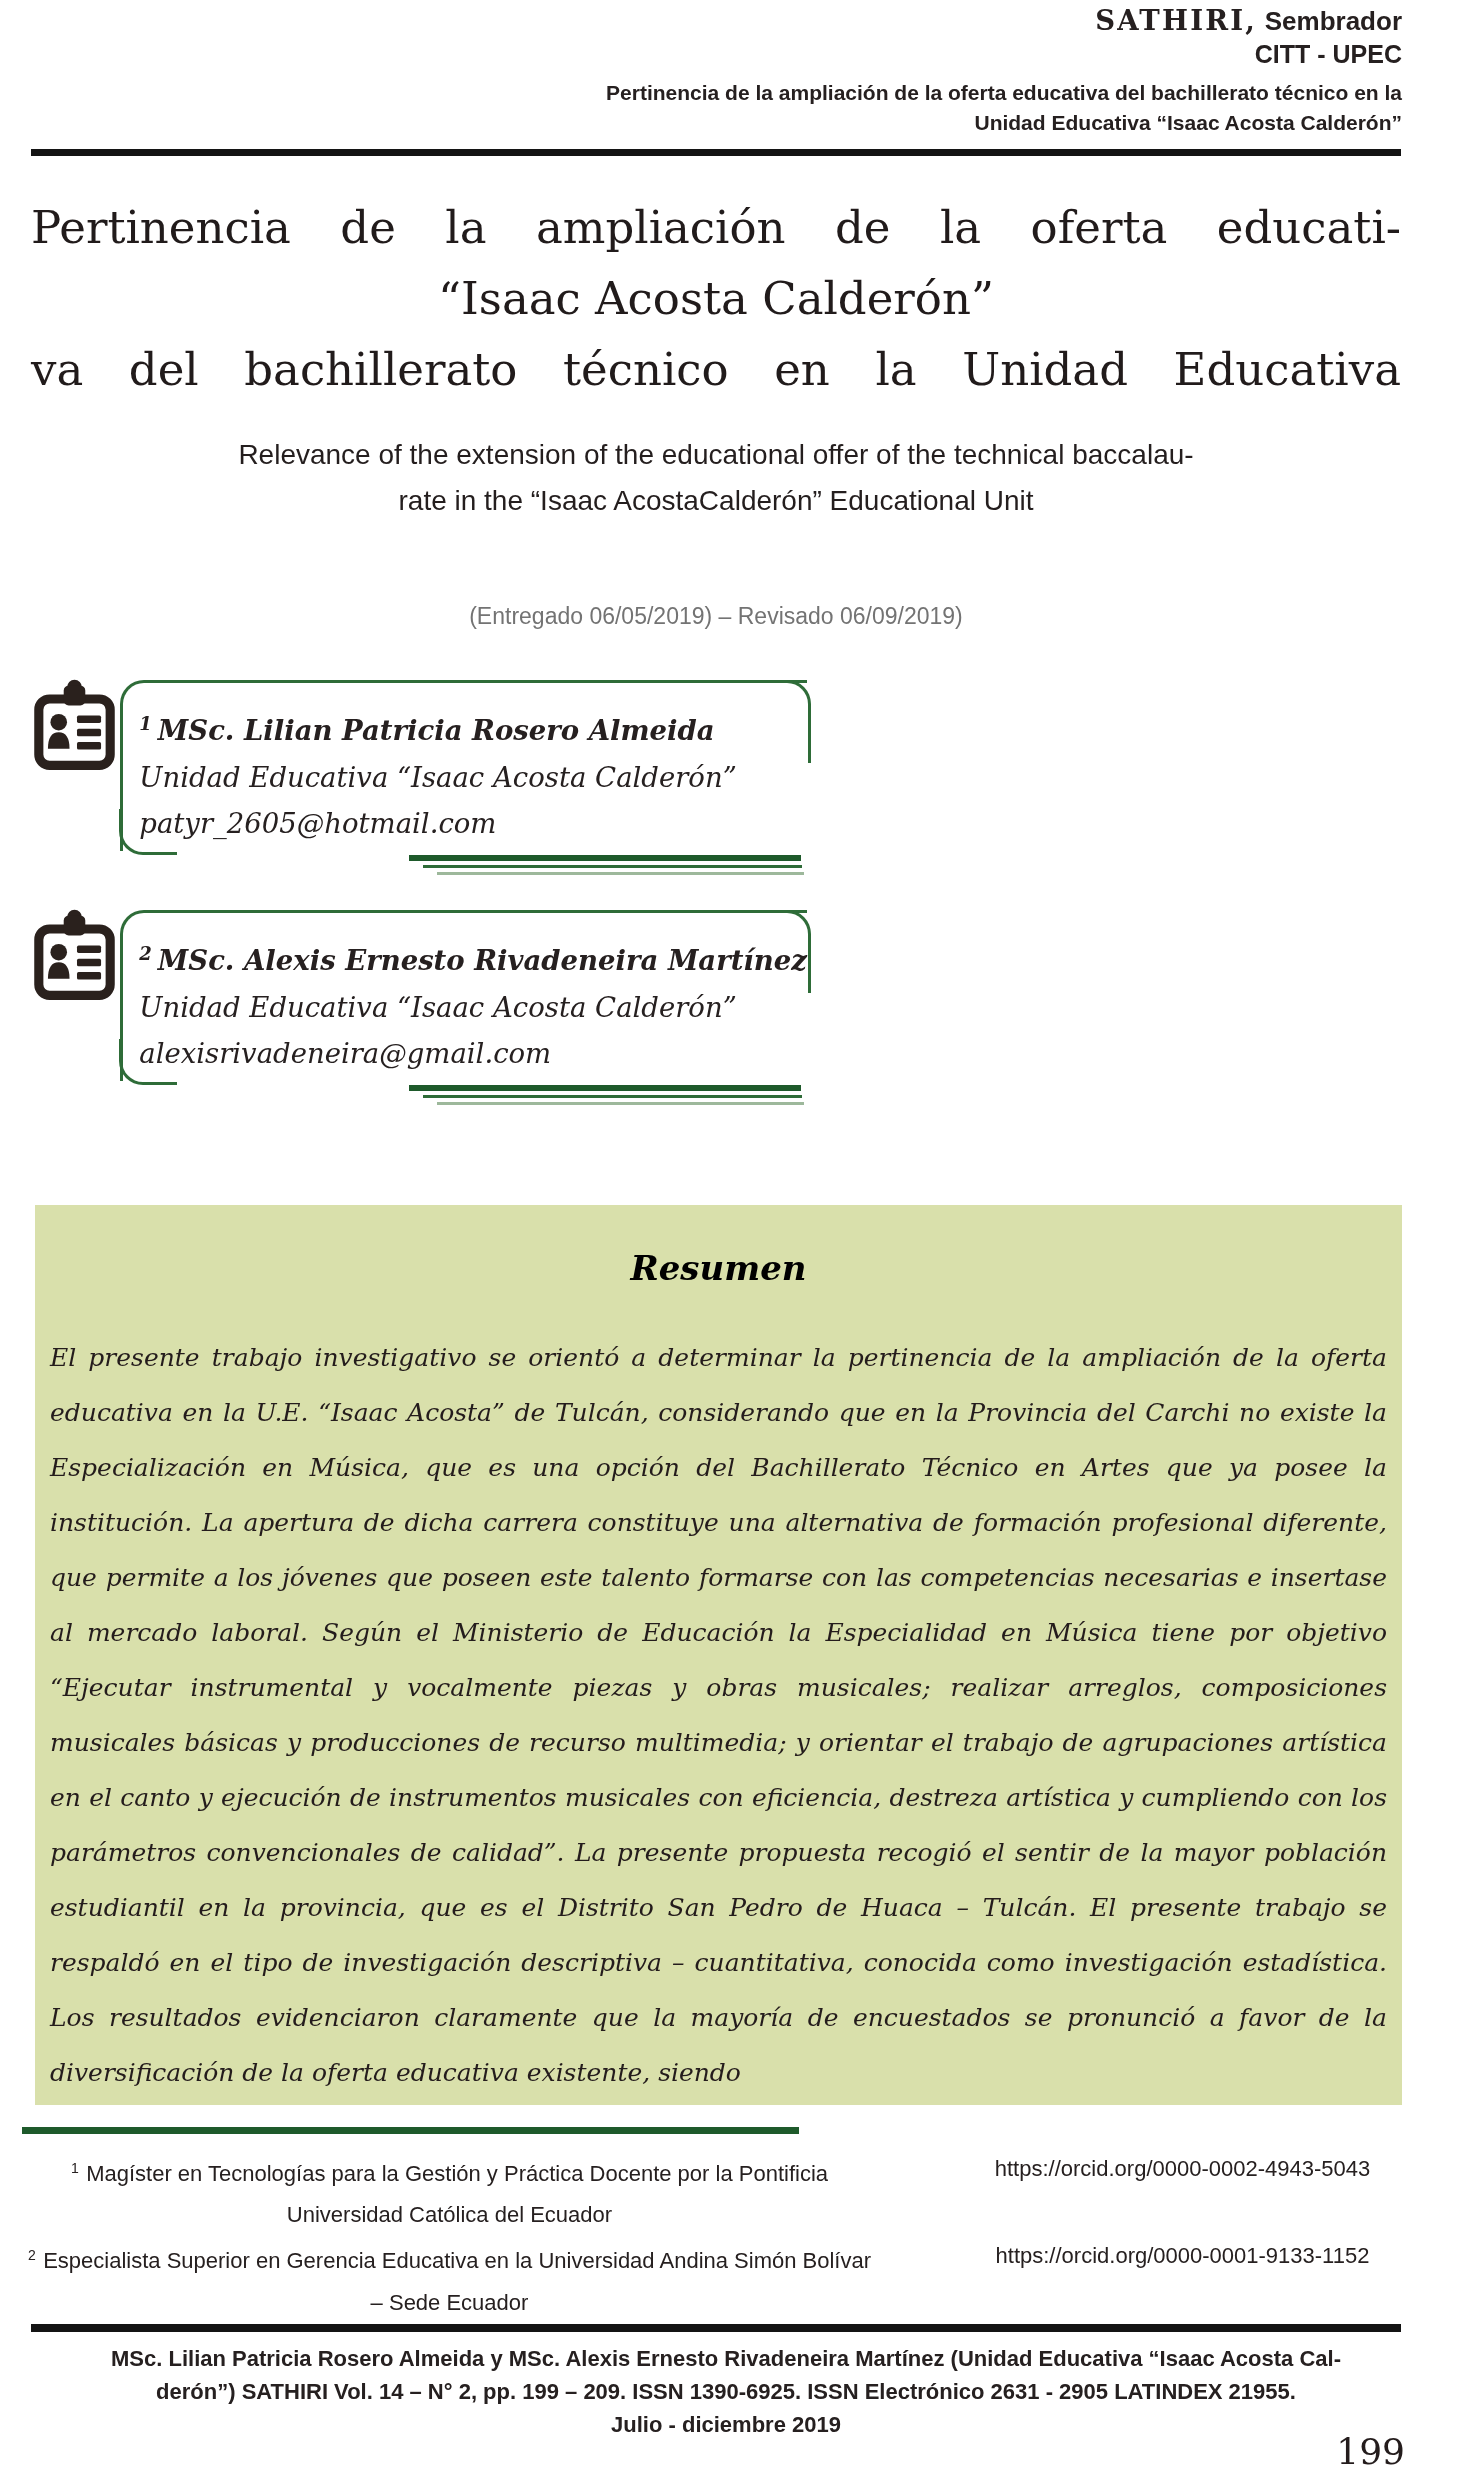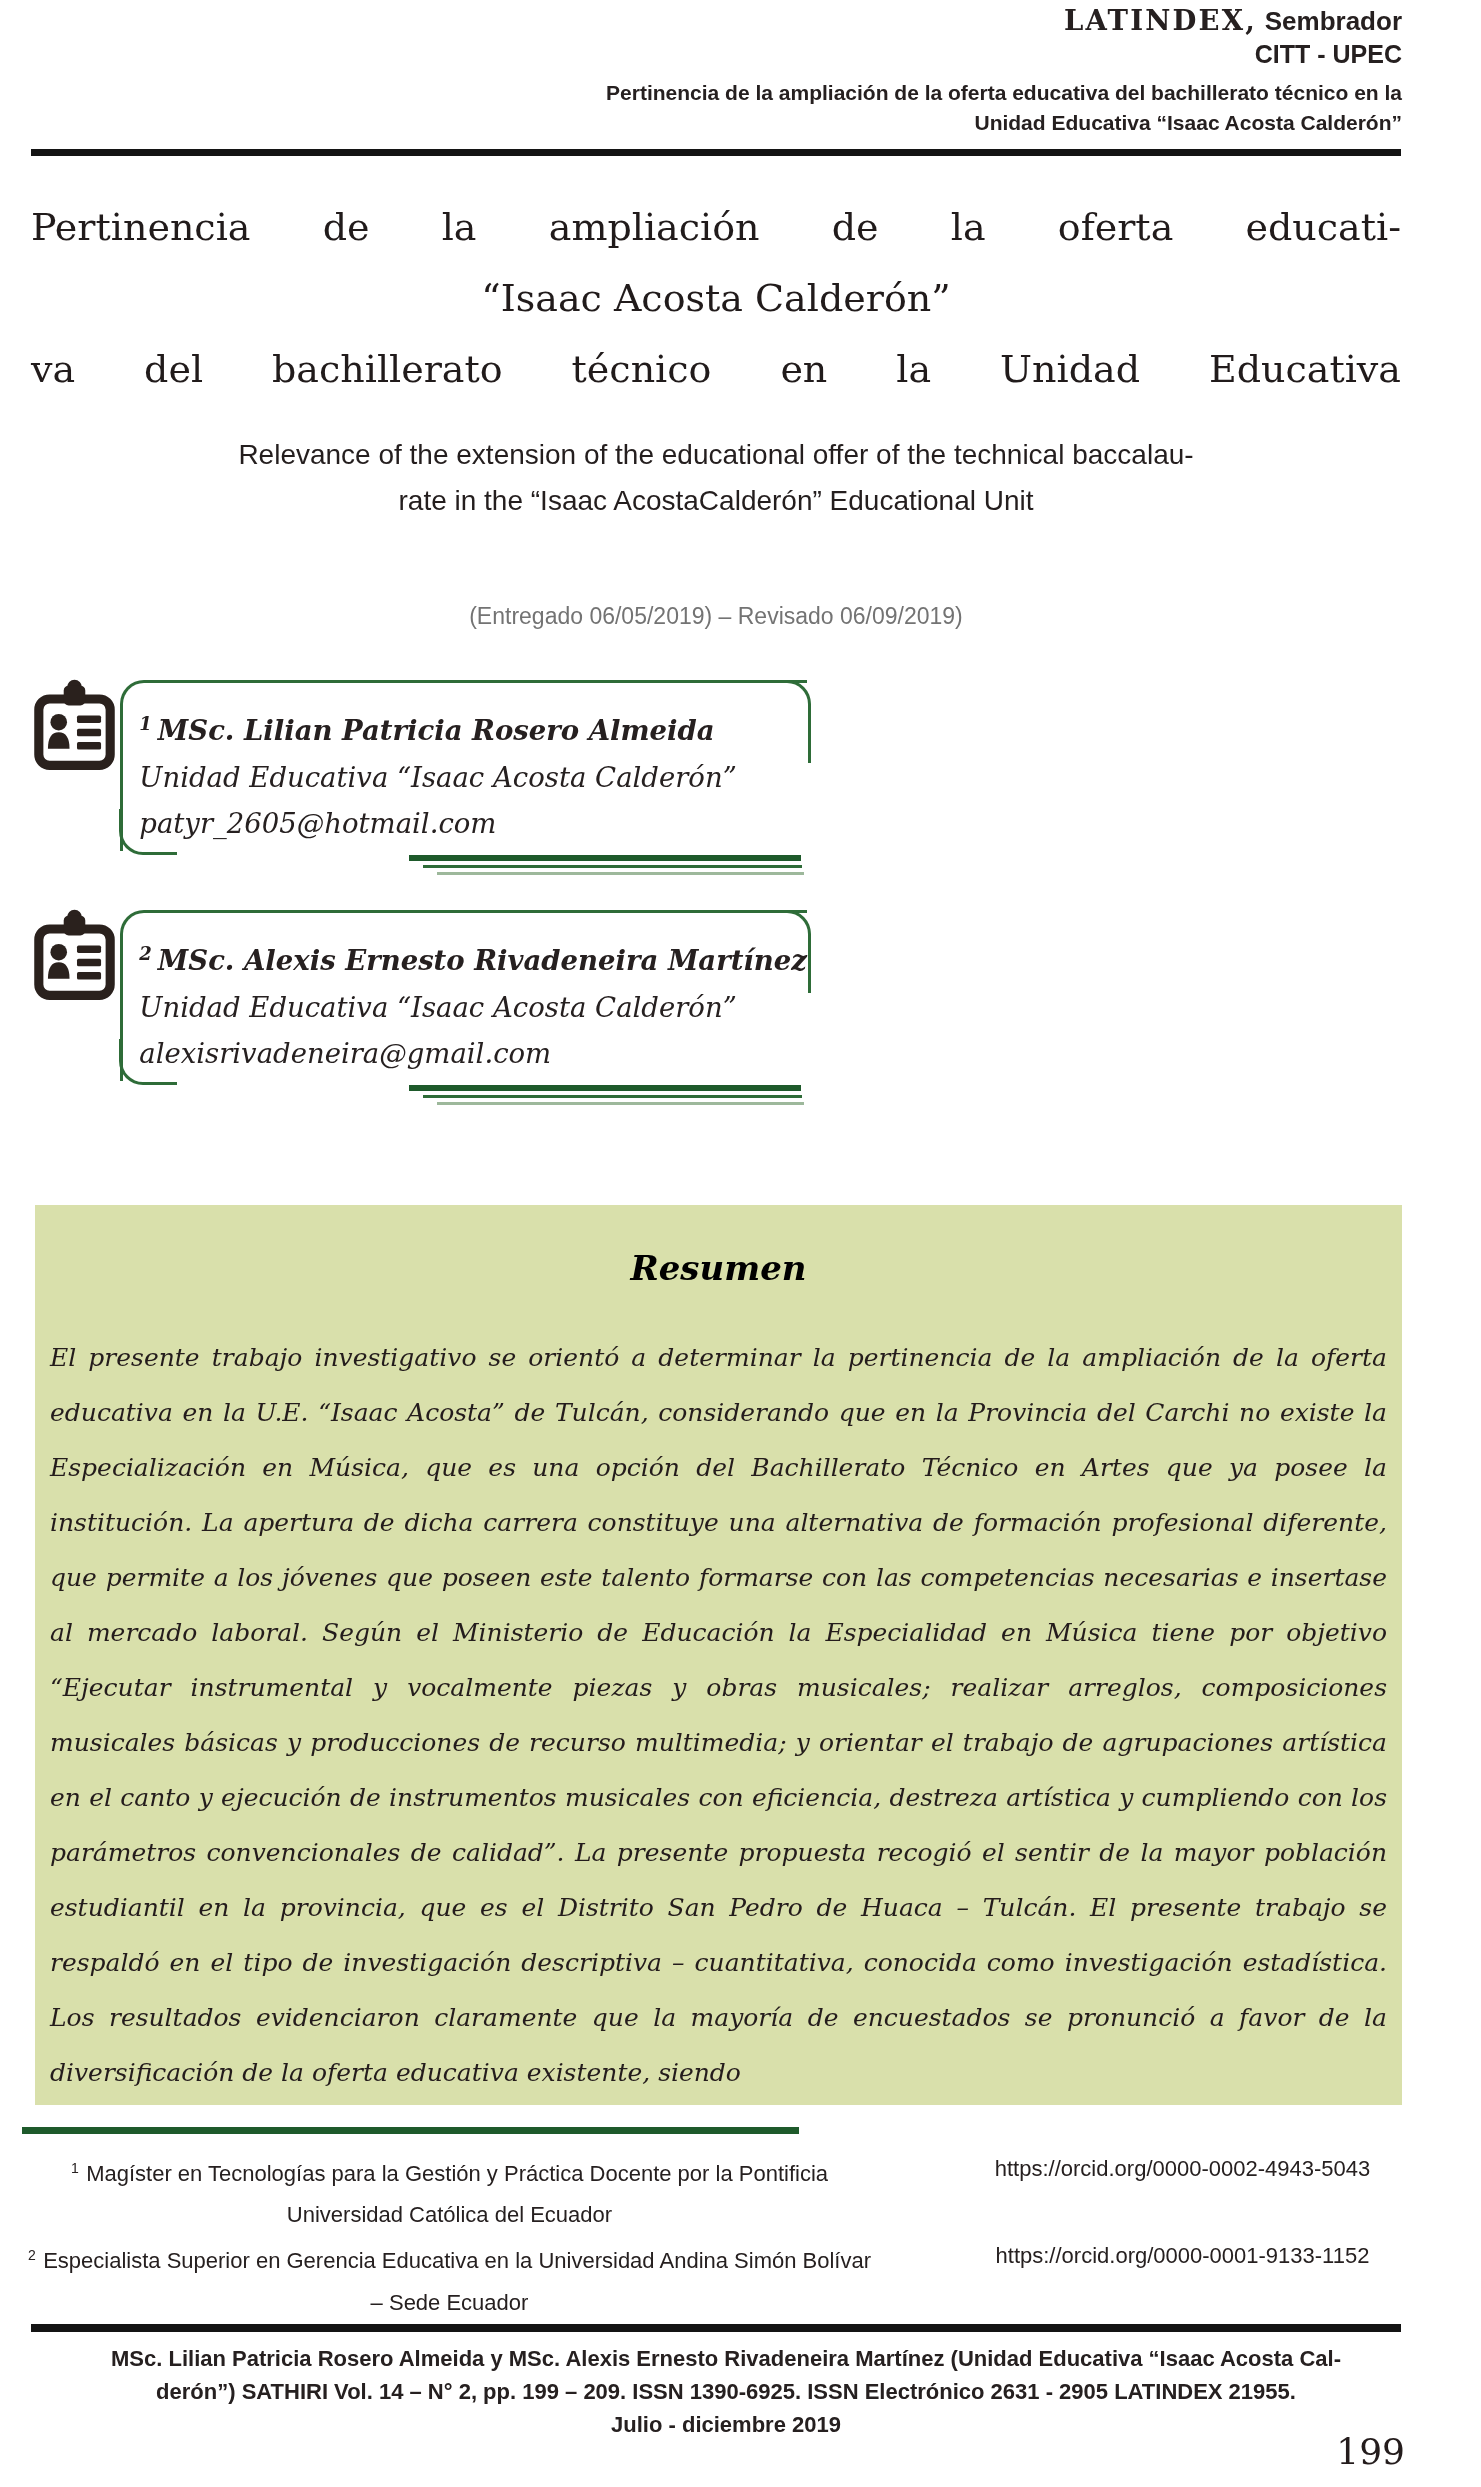--- a/index.html
+++ b/index.html
@@ -20,21 +20,21 @@
   .journal-name{font-family:"DejaVu Serif",serif;font-weight:700;letter-spacing:2.2px;}
   .journal-sub{font-weight:700;font-size:26px;}
   .masthead-org{font-weight:700;font-size:25px;margin-bottom:10.4px;}
   .running-line{font-weight:700;font-size:21px;line-height:30px;}
 
   .rule-black{position:absolute;left:31px;width:1370px;height:6.7px;background:#141414;}
   .top-rule{top:149px;}
 
   
   .article-title{position:absolute;top:192px;left:31px;width:1370px;
-    font-family:"DejaVu Serif",serif;font-weight:400;font-size:38px;color:#211b1b;}
+    font-family:"DejaVu Serif",serif;font-weight:400;font-size:45px;color:#211b1b;}
   .title-line{text-align:justify;text-align-last:justify;line-height:71px;}
   .title-line.centered{text-align:center;text-align-last:center;}
 
   .subtitle-en{position:absolute;top:432px;left:31px;width:1370px;text-align:center;
     font-size:28px;line-height:46px;color:#241e1e;}
   .dates-line{position:absolute;top:603px;left:31px;width:1370px;text-align:center;
     font-size:23px;color:#737373;}
 
   
   .author-block{position:absolute;left:0;width:892px;height:223px;}
@@ -83,21 +83,21 @@
   .page-number{position:absolute;top:2431px;right:77px;font-family:"DejaVu Serif",serif;
     font-size:36px;color:#241c1c;}
 </style>
 </head>
 <body>
 
 <div class="page">
 
   <header class="masthead">
     <div class="journal-line">
-      <span class="journal-name">LATINDEX,</span>
+      <span class="journal-name">SATHIRI,</span>
       <span class="journal-sub">Sembrador</span>
     </div>
     <div class="masthead-org">CITT - UPEC</div>
     <div class="running-line">Pertinencia de la ampliación de la oferta educativa del bachillerato técnico en la</div>
     <div class="running-line">Unidad Educativa “Isaac Acosta Calderón”</div>
   </header>
 
   <div class="rule-black top-rule"></div>
 
   <h1 class="article-title">

